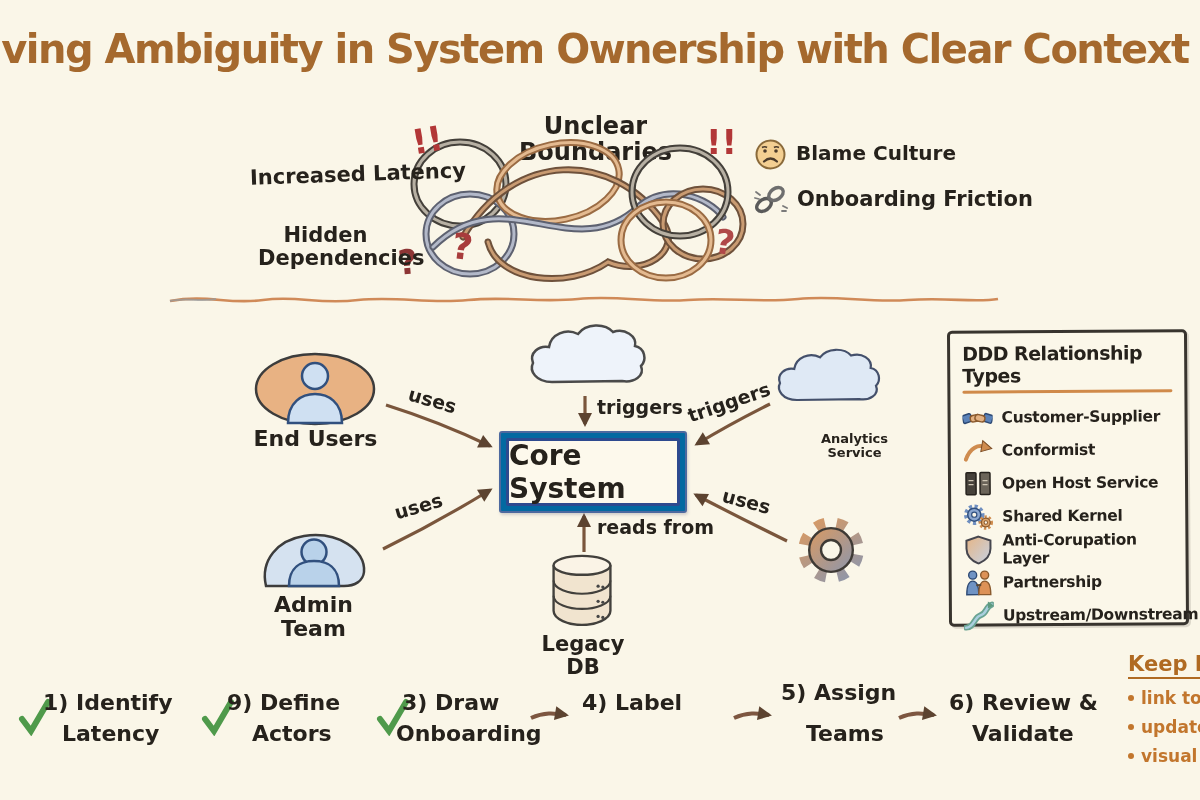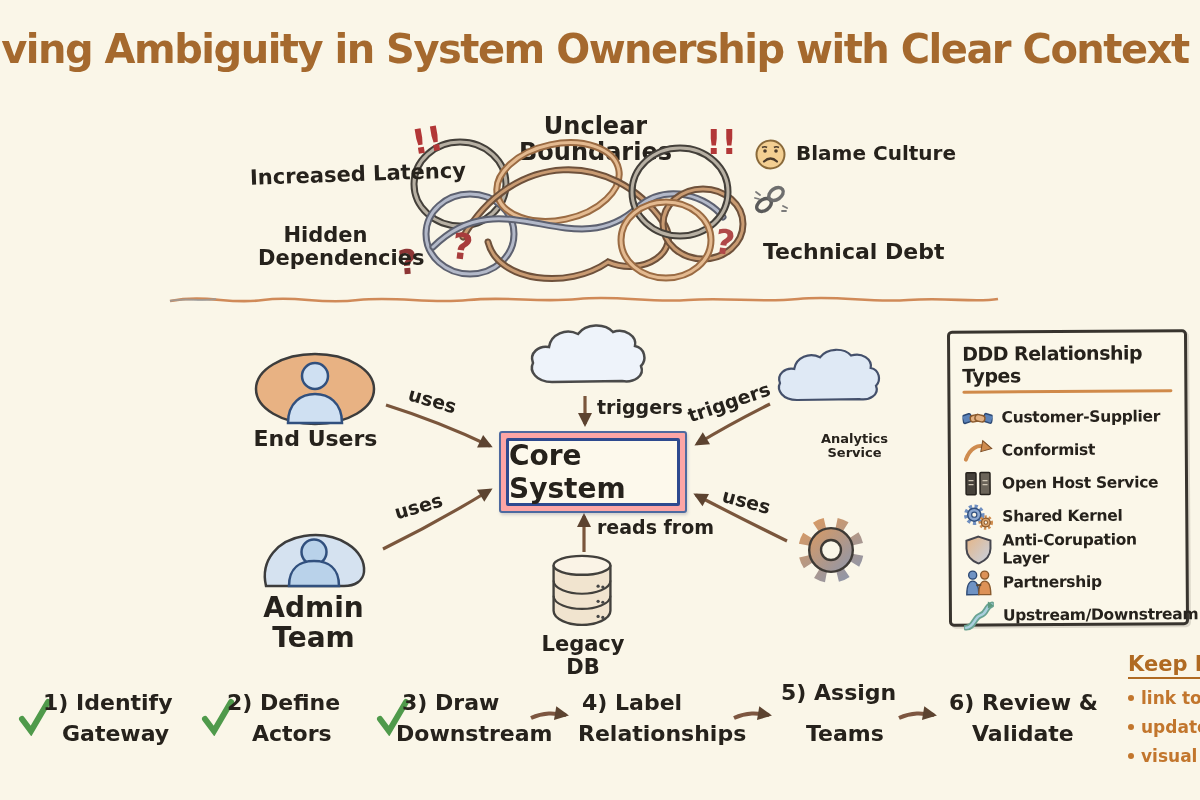--- a/index.html
+++ b/index.html
@@ -8,21 +8,21 @@
   .abs{position:absolute;}
   .title{top:26px;left:50%;transform:translateX(-50%);white-space:nowrap;
          font-size:40px;font-weight:bold;letter-spacing:-1.5px;color:#a5692e;}
   .lbl{position:absolute;font-weight:bold;color:#26221c;line-height:1.08;}
   .center{text-align:center;}
   .red{color:#b23737;}
   .mark{position:absolute;font-weight:bold;}
   .node-label{font-size:21px;}
   .edge-label{font-size:19px;}
   .corebox{position:absolute;left:499px;top:431px;width:184px;height:78px;
-           background:#fca5a5;border:2px solid #4d699f;border-radius:3px;
+           background:#0369a1;border:2px solid #4d699f;border-radius:3px;
            box-shadow:1px 2px 3px rgba(90,90,120,.25);}
   .corebox .inner{position:absolute;left:5px;top:5px;right:5px;bottom:5px;
            background:#fdf9ec;border:3px solid #2e4a8f;border-radius:2px;
            display:flex;align-items:center;justify-content:center;}
   .corebox .inner span{font-size:28px;font-weight:bold;}
   .legend{position:absolute;left:948px;top:330px;width:240px;height:296px;
           background:#fbf7e9;border:3px solid #38342e;border-radius:5px;
           transform:rotate(-.4deg);box-sizing:border-box;padding:9px 10px 6px 12px;
           box-shadow:2px 2px 0 rgba(60,50,40,.15);}
   .legend h3{margin:0;font-size:19px;letter-spacing:-.5px;}
@@ -102,21 +102,21 @@
     <path d="M8 9.5 Q11 8 13 9.5 M20 9.5 Q22 8 25 9.5" stroke="#4a3a2a" stroke-width="1.6" fill="none"></path>
     <path d="M10 23.5 Q16.5 17.5 23 23.5" stroke="#4a3a2a" stroke-width="2.2" fill="none" stroke-linecap="round"></path>
   </svg>
   <div class="lbl" style="left:796px;top:143px;font-size:20px;text-align:right;">Blame Culture</div>
 
   <svg class="abs" style="left:752px;top:182px;" width="38" height="36" viewBox="0 0 38 36">
     <ellipse cx="12" cy="23" rx="8" ry="5.5" transform="rotate(-35 12 23)" fill="none" stroke="#5a5a5a" stroke-width="3.4"></ellipse>
     <ellipse cx="24" cy="12" rx="8" ry="5.5" transform="rotate(-35 24 12)" fill="none" stroke="#6e6e6e" stroke-width="3.4"></ellipse>
     <path d="M4 10 L8 13 M3 16 L7 17 M31 24 L35 26 M30 29 L34 29" stroke="#7a7a7a" stroke-width="1.8" stroke-linecap="round"></path>
   </svg>
-  <div class="lbl" style="left:763px;top:240px;font-size:22px;">Technical Debt</div>
+  <div class="lbl" style="left:797px;top:188px;font-size:21px;">Onboarding Friction</div>
 
   <svg class="abs" style="left:168px;top:291px;" width="832" height="18" viewBox="0 0 832 18">
     <path d="M2 10 C40 3 60 14 95 9 C130 4 150 14 190 9 C230 5 260 13 300 9 C340 5 370 12 410 8 C450 4 480 12 520 9 C560 6 590 12 630 8 C670 4 700 12 740 9 C780 6 806 12 830 8" fill="none" stroke="#c8773e" stroke-width="2.6" opacity=".85"></path>
     <path d="M2 10 C18 6 30 11 48 8" fill="none" stroke="#9a9a9a" stroke-width="2" opacity=".8"></path>
   </svg>
 
   <svg class="abs" style="left:0;top:0;" width="1200" height="800" viewBox="0 0 1200 800">
     <g fill="none" stroke="#7a563c" stroke-width="3.2" marker-end="url(#ah)">
       <path d="M386 405 Q440 422 490 446"></path>
       <path d="M383 549 Q438 522 490 490"></path>
@@ -139,21 +139,21 @@
     <circle cx="63" cy="24" r="13" fill="#cfe0f2" stroke="#31507e" stroke-width="2.5"></circle>
     <path d="M36 71 C36 50 50 42 63 42 C76 42 90 50 90 71 Z" fill="#cfe0f2" stroke="#31507e" stroke-width="2.5"></path>
   </svg>
   <div class="lbl center node-label" style="left:248px;top:427px;width:135px;font-size:22px;">End Users</div>
 
   <svg class="abs" style="left:258px;top:518px;" width="112" height="70" viewBox="0 0 112 70">
     <path d="M8 68 C2 42 20 22 46 18 C80 13 108 32 106 54 C105 63 97 68 86 68 Z" fill="#d5e2f0" stroke="#3c3c3c" stroke-width="2.5"></path>
     <circle cx="56" cy="34" r="12.5" fill="#b9d2ea" stroke="#31507e" stroke-width="2.5"></circle>
     <path d="M31 68 C31 49 43 43 56 43 C69 43 81 49 81 68 Z" fill="#b9d2ea" stroke="#31507e" stroke-width="2.5"></path>
   </svg>
-  <div class="lbl center node-label" style="left:246px;top:593px;width:135px;font-size:28px;">Admin Team</div>
+  <div class="lbl center node-label" style="left:246px;top:593px;width:135px;font-size:22px;">Admin Team</div>
 
   <svg class="abs" style="left:524px;top:320px;" width="126" height="70" viewBox="0 0 126 70">
     <path d="M28 62 C12 62 5 51 9 43 C5 33 15 25 25 27 C27 14 42 8 54 14 C62 3 81 3 89 12 C101 8 113 16 111 26 C121 28 123 40 117 46 C121 56 110 63 98 61 Z" fill="#eef3fa" stroke="#4a4a4a" stroke-width="2.5"></path>
   </svg>
 
   <div class="corebox">
     <div class="inner">
       <span>Core System</span>
     </div>
   </div>
@@ -251,39 +251,38 @@
         <path d="M24 1 L30 5 L24 8 Z" fill="#5d9a7f"></path>
       </svg>
       <span class="tx">Upstream/Downstream</span>
     </div>
   </div>
 
   <svg class="abs" style="left:18px;top:698px;" width="34" height="38" viewBox="0 0 34 38">
     <path d="M4 21 L13 33 L30 4" fill="none" stroke="#4f9a4b" stroke-width="6" stroke-linecap="round"></path>
   </svg>
   <div class="lbl step-line1" style="left:43px;top:691px;">1) Identify</div>
-  <div class="lbl step-line2" style="left:62px;top:722px;">Gateway</div>
+  <div class="lbl step-line2" style="left:62px;top:722px;">Latency</div>
 
   <svg class="abs" style="left:201px;top:698px;" width="34" height="38" viewBox="0 0 34 38">
     <path d="M4 21 L13 33 L30 4" fill="none" stroke="#4f9a4b" stroke-width="6" stroke-linecap="round"></path>
   </svg>
-  <div class="lbl step-line1" style="left:227px;top:691px;">2) Define</div>
+  <div class="lbl step-line1" style="left:227px;top:691px;">9) Define</div>
   <div class="lbl step-line2" style="left:252px;top:722px;">Actors</div>
 
   <svg class="abs" style="left:376px;top:698px;" width="34" height="38" viewBox="0 0 34 38">
     <path d="M4 21 L13 33 L30 4" fill="none" stroke="#4f9a4b" stroke-width="6" stroke-linecap="round"></path>
   </svg>
   <div class="lbl step-line1" style="left:402px;top:691px;">3) Draw</div>
-  <div class="lbl step-line2" style="left:396px;top:722px;">Downstream</div>
+  <div class="lbl step-line2" style="left:396px;top:722px;">Onboarding</div>
 
   <svg class="abs" style="left:528px;top:703px;" width="50" height="24" viewBox="0 0 50 24">
     <path d="M3 15 C16 9 26 10 38 12" fill="none" stroke="#7d5640" stroke-width="4" marker-end="url(#ah)"></path>
   </svg>
   <div class="lbl step-line1" style="left:582px;top:691px;">4) Label</div>
-  <div class="lbl step-line2" style="left:578px;top:722px;">Relationships</div>
 
   <svg class="abs" style="left:731px;top:703px;" width="50" height="24" viewBox="0 0 50 24">
     <path d="M3 15 C16 9 26 10 38 12" fill="none" stroke="#7d5640" stroke-width="4" marker-end="url(#ah)"></path>
   </svg>
   <div class="lbl step-line1" style="left:781px;top:681px;">5) Assign</div>
   <div class="lbl step-line2" style="left:806px;top:722px;">Teams</div>
 
   <svg class="abs" style="left:896px;top:703px;" width="50" height="24" viewBox="0 0 50 24">
     <path d="M3 15 C16 9 26 10 38 12" fill="none" stroke="#7d5640" stroke-width="4" marker-end="url(#ah)"></path>
   </svg>

